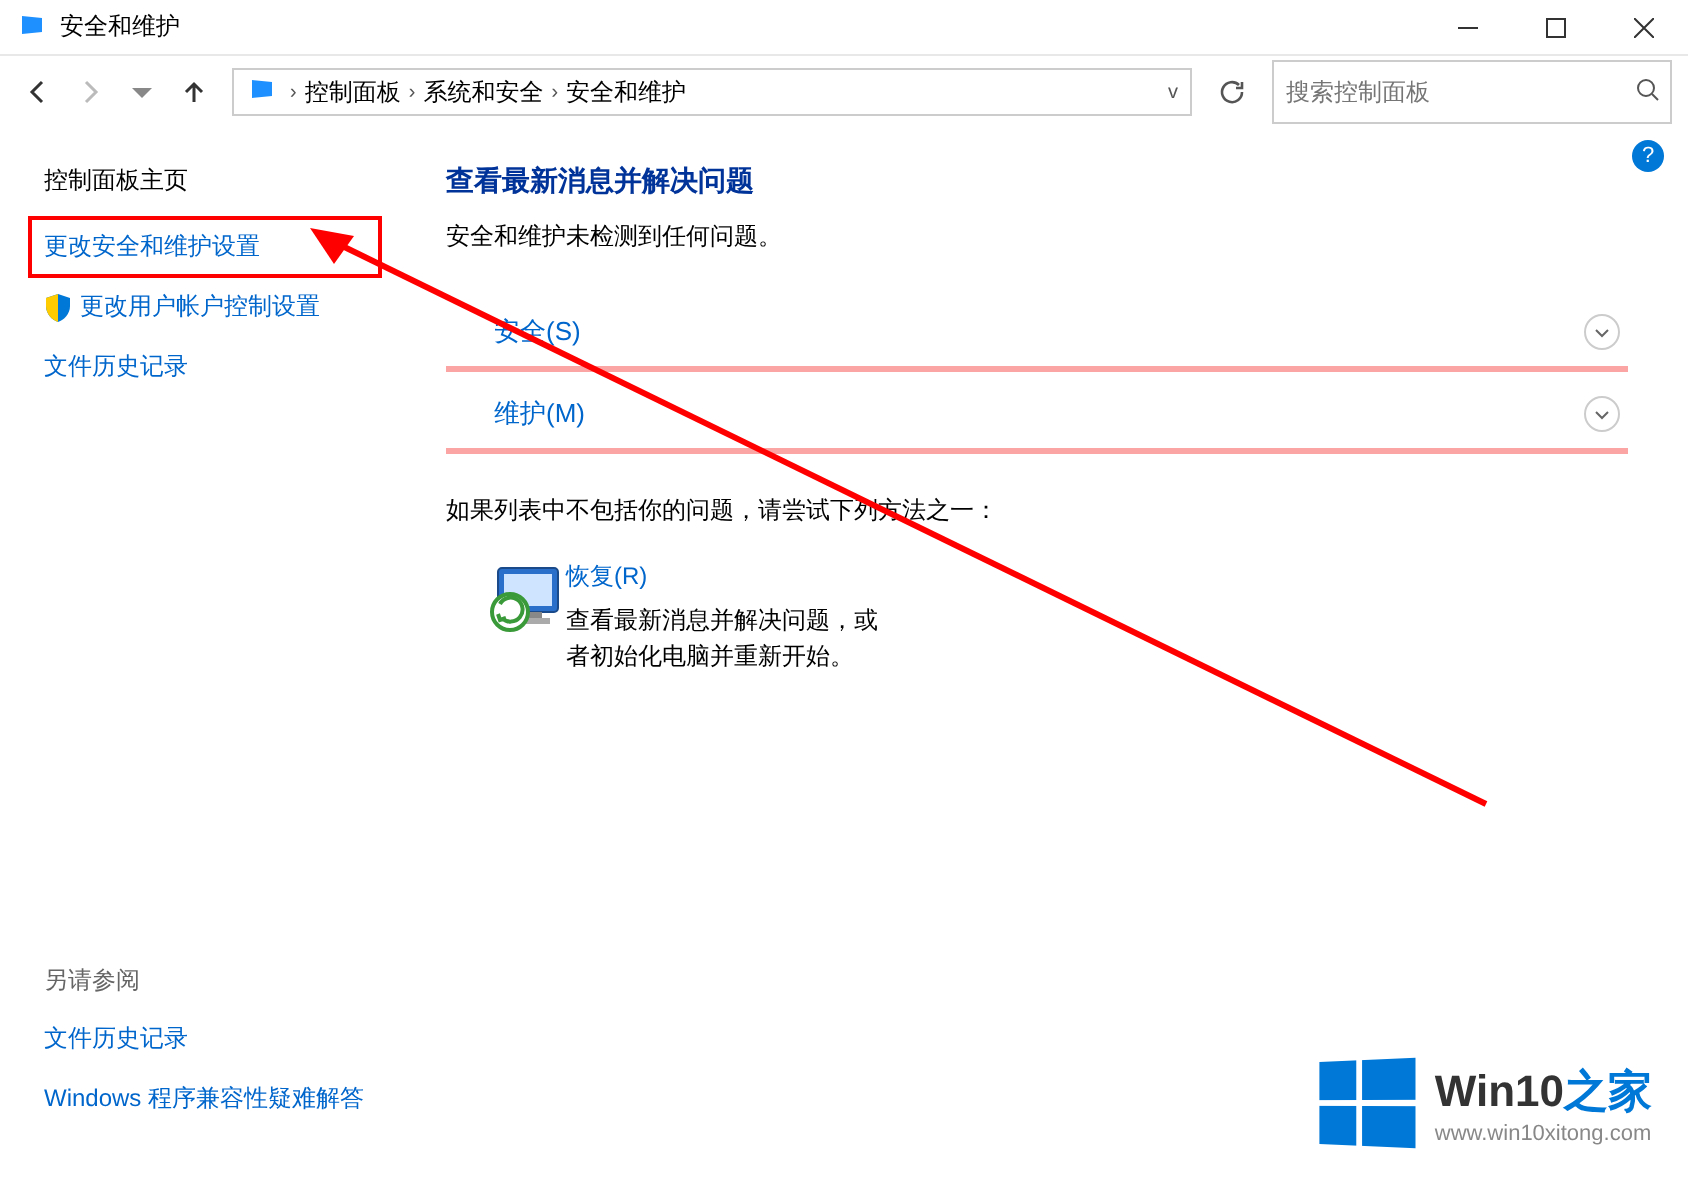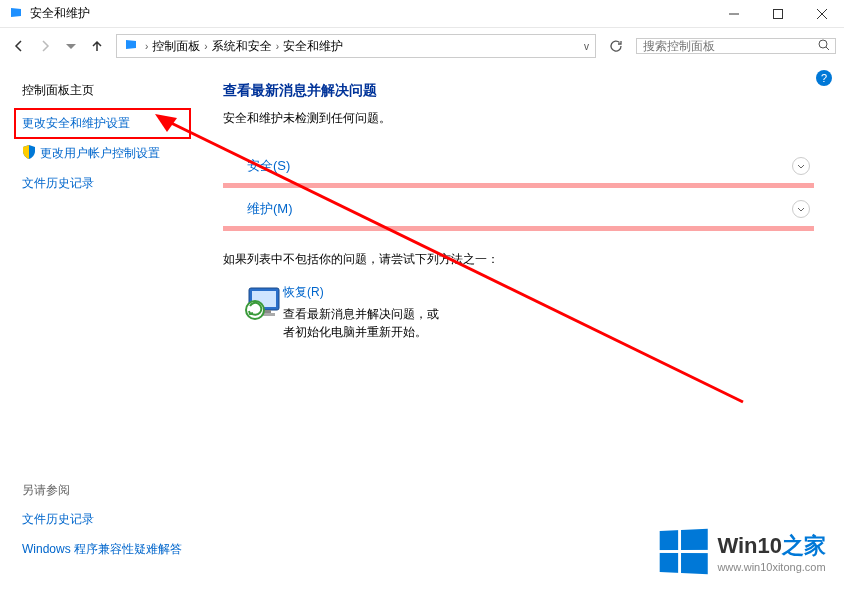--- a/index.html
+++ b/index.html
@@ -14,38 +14,38 @@
 .navbar { height: 36px; display: flex; align-items: center; padding: 0 8px; gap: 4px; }
 .nav-arrow { width: 22px; height: 22px; display: flex; align-items: center; justify-content: center; color: #888; }
 .nav-arrow.enabled { color: #333; }
 .breadcrumb-box { flex: 1; height: 24px; border: 1px solid #ccc; display: flex; align-items: center; padding: 0 2px; margin: 0 4px; }
 .breadcrumb-box .flag { width: 16px; height: 16px; margin: 0 4px; }
 .crumb { padding: 0 2px; font-size: 12px; }
 .crumb-sep { color: #555; padding: 0 2px; font-size: 10px; }
 .crumb-spacer { flex: 1; }
 .crumb-drop { padding: 0 4px; color: #555; font-size: 10px; }
 .refresh { width: 24px; height: 24px; display: flex; align-items: center; justify-content: center; color: #555; margin-right: 4px; }
-.search-box { width: 200px; height: 16px; border: 1px solid #ccc; display: flex; align-items: center; padding: 0 6px; gap: 20px; }
+.search-box { width: 200px; height: 32px; border: 1px solid #ccc; display: flex; align-items: center; padding: 0 6px; gap: 20px; }
 .search-box input { border: none; outline: none; flex: 1; font-size: 12px; color: #888; }
 .search-box .sicon { color: #555; }
 
 .body-area { display: flex; height: calc(591px - 64px); position: relative; }
 .sidebar { width: 195px; padding: 18px 12px 12px 22px; position: relative; }
 .sidebar a { display: block; color: #0066cc; text-decoration: none; font-size: 12px; margin-bottom: 13px; cursor: pointer; }
 .sidebar .cp-home { color: #000; margin-bottom: 16px; }
-.sidebar .shielded { display: flex; align-items: flex-start; gap: 4px; }
+.sidebar .shielded { display: flex; align-items: center; gap: 4px; }
 .sidebar .shield { width: 14px; height: 14px; flex-shrink: 0; }
 .sidebar .highlight { border: 2px solid #ff0000; padding: 5px 6px; margin: -7px -8px 6px -8px; }
 .bottom-links { position: absolute; bottom: 20px; left: 22px; }
 .bottom-links .hdr { color: #666; margin-bottom: 12px; font-size: 12px; margin-top: 44px; }
 
 .main { flex: 1; padding: 18px 30px 0 28px; position: relative; }
 .main h1 { color: #003399; font-size: 14px; font-weight: bold; margin-bottom: 10px; }
 .main .status { font-size: 12px; margin-bottom: 22px; }
-.expander { border-bottom: 5px solid #fca5a5; padding: 8px 4px; display: flex; align-items: flex-end; justify-content: space-between; cursor: pointer; margin-bottom: 4px; }
+.expander { border-bottom: 3px solid #fca5a5; padding: 8px 4px; display: flex; align-items: flex-end; justify-content: space-between; cursor: pointer; margin-bottom: 4px; }
 .expander .lbl { color: #0066cc; font-size: 13px; padding-left: 20px; }
 .expander .chev { width: 18px; height: 18px; border: 1px solid #ccc; border-radius: 50%; display: flex; align-items: center; justify-content: center; color: #666; font-size: 10px; }
 .main .hint { font-size: 12px; margin: 20px 0 16px 0; }
 .recovery { display: flex; padding-left: 20px; align-items: flex-start; }
 .rec-icon { width: 40px; height: 40px; position: relative; }
 .rec-text .rlink { color: #0066cc; font-size: 12px; display: block; margin-bottom: 4px; }
 .rec-text .rdesc { font-size: 12px; line-height: 1.5; width: 160px; }
 
 .help-icon { position: absolute; right: 12px; top: 6px; width: 16px; height: 16px; background: #0078d7; color: #fff; border-radius: 50%; font-size: 11px; display: flex; align-items: center; justify-content: center; }
 

